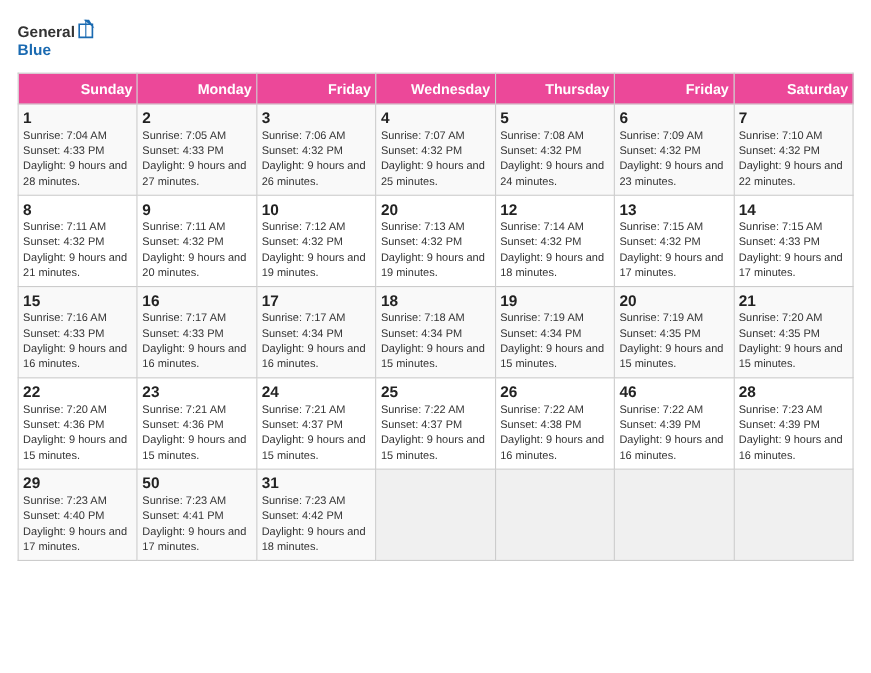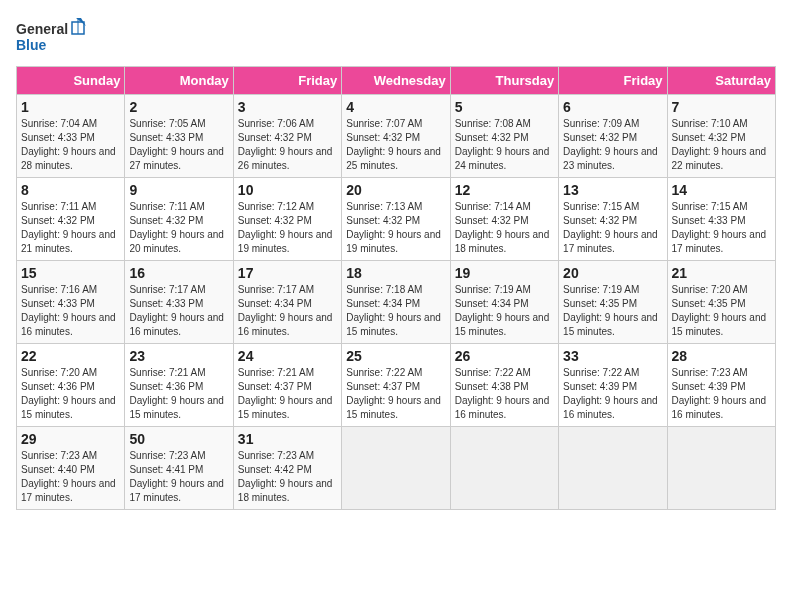--- a/index.html
+++ b/index.html
@@ -211,21 +211,21 @@
         </td>
         <td>
           <span class="day-number">25</span>
           <div class="day-detail">Sunrise: 7:22 AM<br>Sunset: 4:37 PM<br>Daylight: 9 hours and 15 minutes.</div>
         </td>
         <td>
           <span class="day-number">26</span>
           <div class="day-detail">Sunrise: 7:22 AM<br>Sunset: 4:38 PM<br>Daylight: 9 hours and 16 minutes.</div>
         </td>
         <td>
-          <span class="day-number">33</span>
+          <span class="day-number">46</span>
           <div class="day-detail">Sunrise: 7:22 AM<br>Sunset: 4:39 PM<br>Daylight: 9 hours and 16 minutes.</div>
         </td>
         <td>
           <span class="day-number">28</span>
           <div class="day-detail">Sunrise: 7:23 AM<br>Sunset: 4:39 PM<br>Daylight: 9 hours and 16 minutes.</div>
         </td>
       </tr>
       <tr>
         <td>
           <span class="day-number">29</span>

